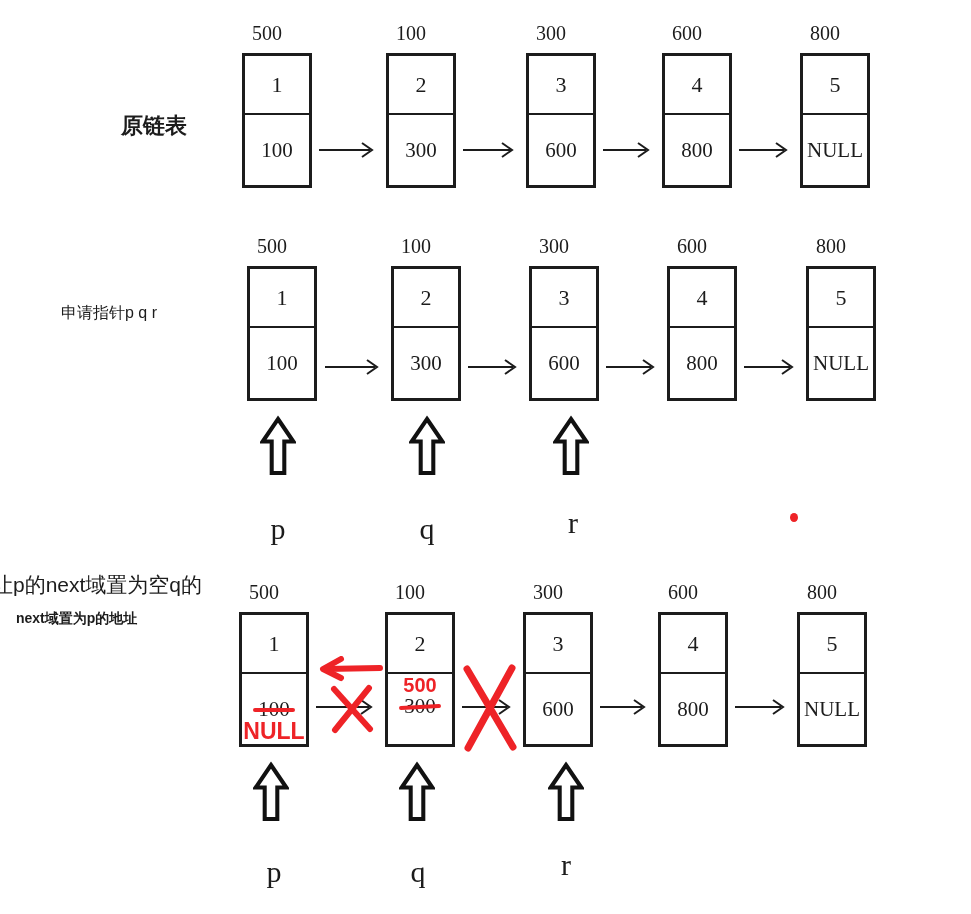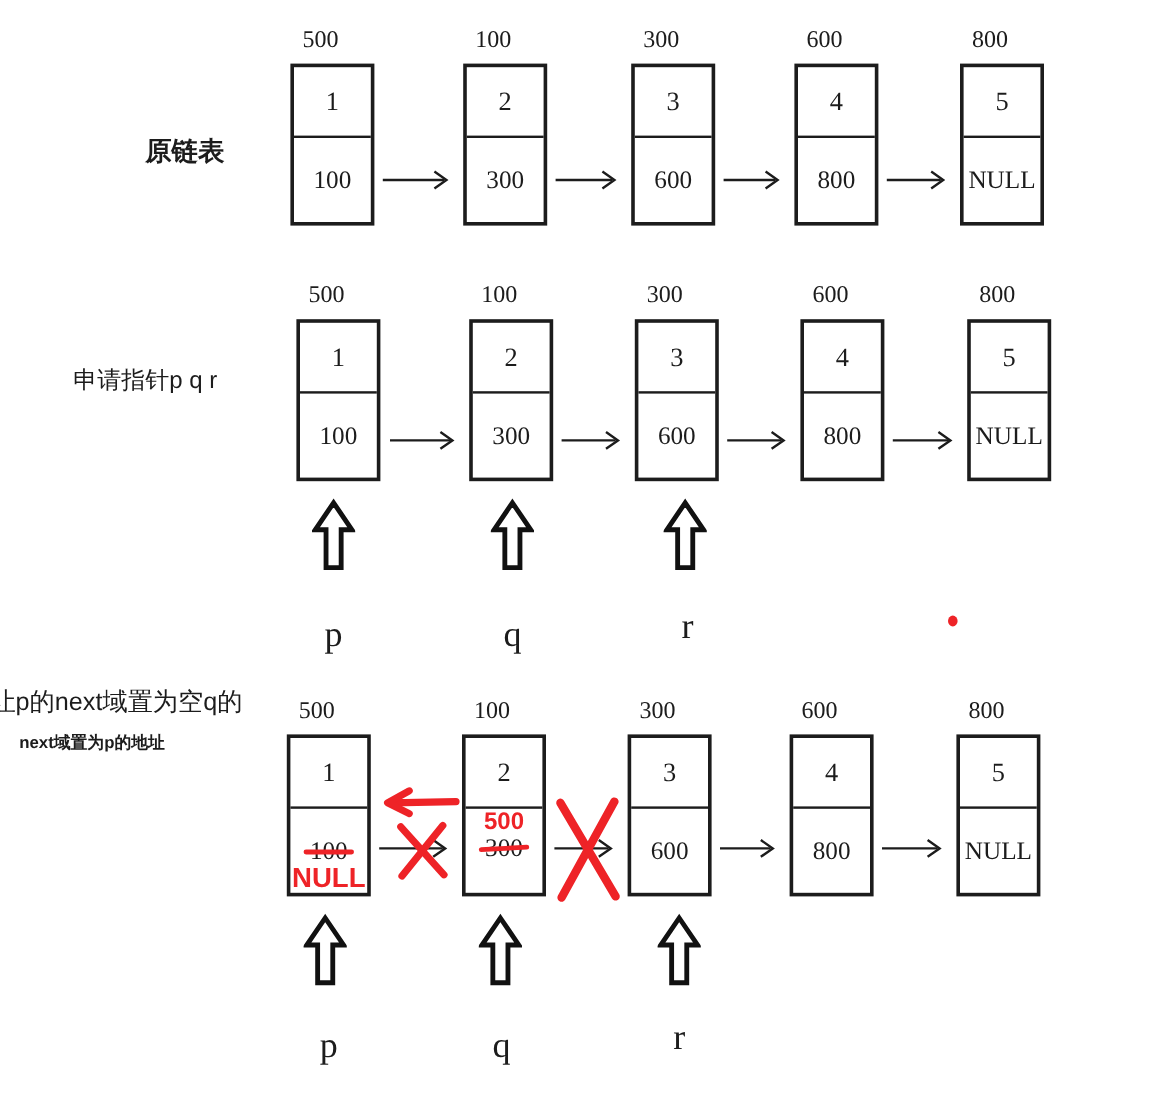--- a/index.html
+++ b/index.html
@@ -33,21 +33,21 @@
     background:#ee2327;border-radius:2px;
   }
   .strike.tilt::after{transform:rotate(-3deg);}
   .rednew{
     color:#ee2327;font-family:"Liberation Sans",sans-serif;font-weight:700;
     font-size:23px;line-height:23px;
   }
   .rednew.s{font-size:20px;line-height:20px;}
   
   .rowlabel{
-    position:absolute;font-family:"Liberation Sans",sans-serif;font-size:20px;
+    position:absolute;font-family:"Liberation Sans",sans-serif;font-size:16px;
     color:#1c1c1c;white-space:nowrap;
   }
   .rowlabel.b{font-weight:700;font-size:22px;margin-left:24px;}
   .ptr{
     position:absolute;width:40px;text-align:center;
     font-size:30px;font-family:"Liberation Serif",serif;color:#1c1c1c;
   }
   
   .harrow,.uparrow,.redmark{position:absolute;display:block;}
   .reddot{position:absolute;width:8px;height:9px;border-radius:50%;background:#ee2327;}

